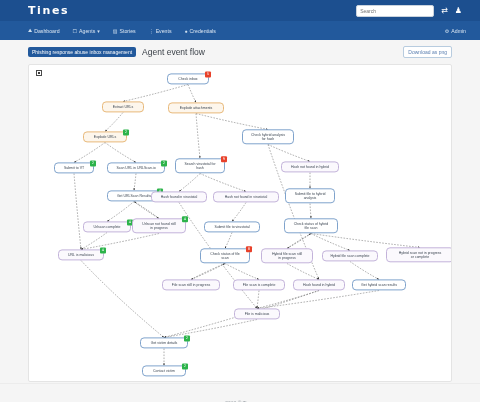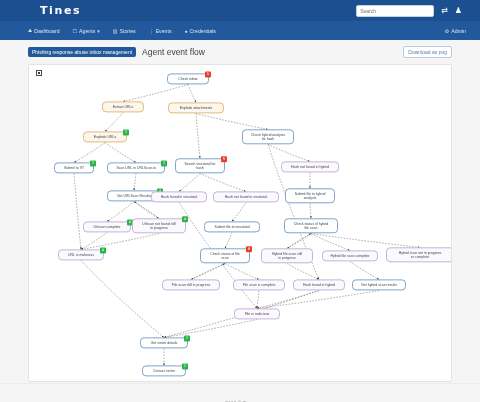--- a/index.html
+++ b/index.html
@@ -18,21 +18,21 @@
     display: flex;
     align-items: center;
     padding: 0 10px;
     position: relative;
   }
   .brand {
     color: #ffffff;
     font-size: 11px;
     font-weight: bold;
     letter-spacing: 1.6px;
-    margin-left: 30px;
+    margin-left: 18px;
     font-family: "DejaVu Sans", sans-serif;
   }
   .nav-right {
     margin-left: auto;
     display: flex;
     align-items: center;
     gap: 7px;
     padding-right: 8px;
   }
   .search-box {

